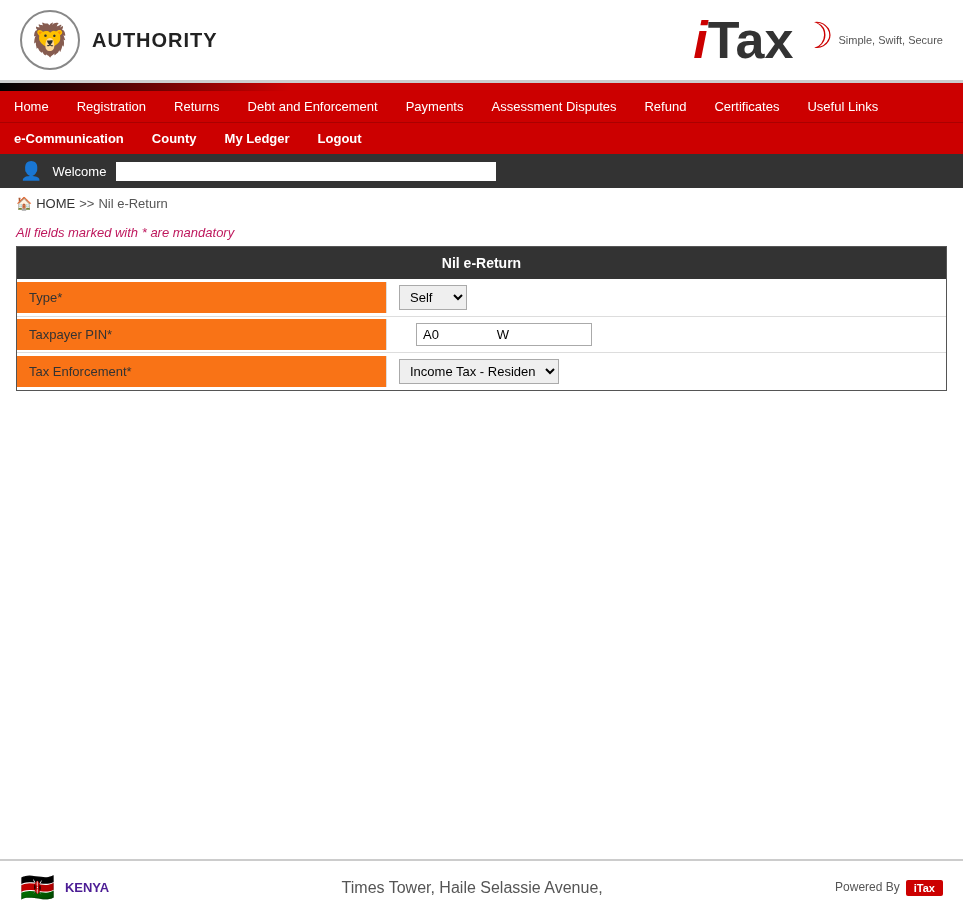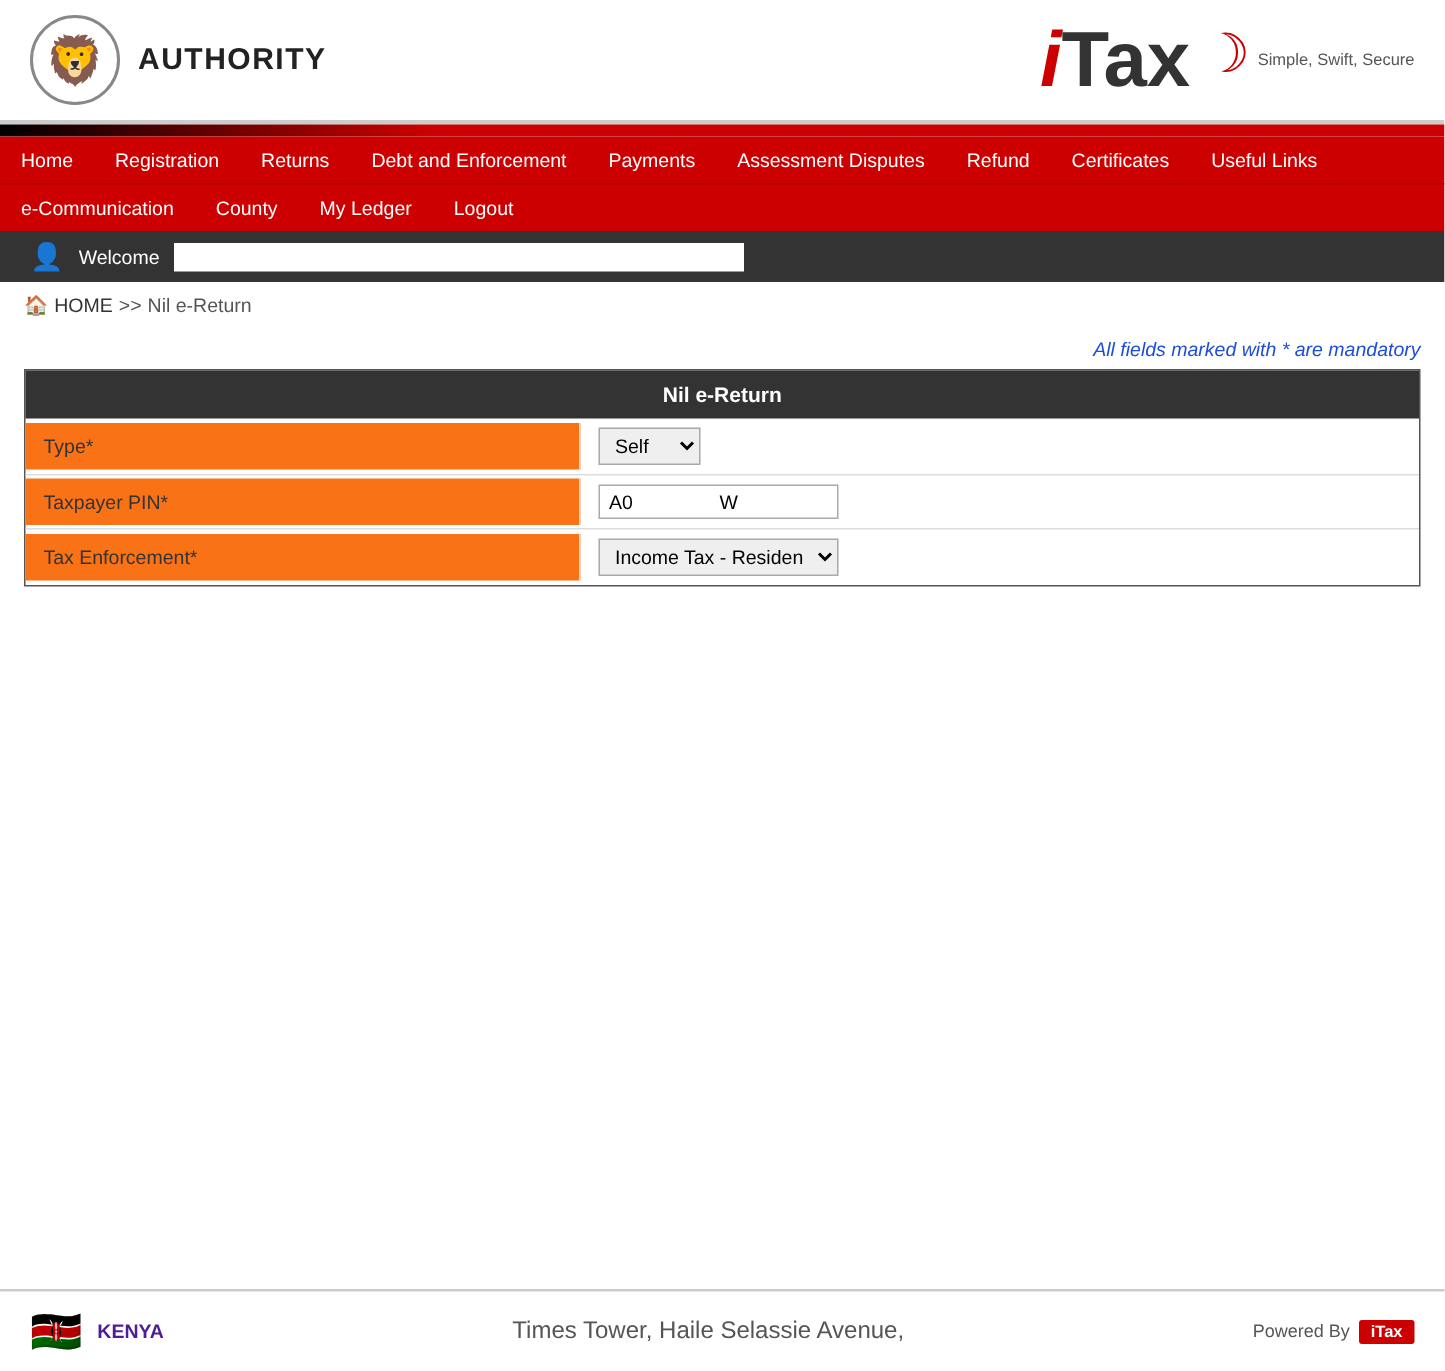--- a/index.html
+++ b/index.html
@@ -11,35 +11,35 @@
     .kra-logo-circle { width: 60px; height: 60px; border-radius: 50%; border: 2px solid #888; display: flex; align-items: center; justify-content: center; overflow: hidden; background: #fff; }
     .kra-text h1 { font-size: 22px; font-weight: bold; color: #222; letter-spacing: 1px; text-transform: uppercase; }
 
     
     .red-stripe { height: 8px; background: linear-gradient(to right, #000 0%, #cc0000 30%, #cc0000 100%); }
 
     
     .nav-bar-top { background: #cc0000; padding: 0; display: flex; align-items: center; }
     .nav-bar-top a { color: #fff; text-decoration: none; padding: 8px 14px; font-size: 13px; display: inline-block; white-space: nowrap; }
 
-    .nav-bar-bottom { background: #cc0000; padding: 0; display: flex; align-items: center; border-top: 1px solid #aa0000; }
+    .nav-bar-bottom { background: #cc0000; padding: 0; display: flex; align-items: center; border-top: 1px solid #aa0000; font-weight: bold; }
     .nav-bar-bottom a { color: #fff; text-decoration: none; padding: 8px 14px; font-size: 13px; display: inline-block; }
 
     
     .welcome-bar { background: #333; color: #fff; padding: 6px 20px; display: flex; align-items: center; gap: 10px; font-size: 13px; }
     .welcome-icon { font-size: 18px; }
     .welcome-bar input { background: #fff; border: none; padding: 2px 6px; font-size: 13px; width: 300px; color: #333; }
 
     
     .breadcrumb { padding: 8px 16px; font-size: 13px; color: #333; display: flex; align-items: center; gap: 4px; }
     .breadcrumb a { color: #333; text-decoration: none; }
     .breadcrumb span { color: #555; }
 
     
-    .mandatory-note { padding: 6px 16px; color: #1d4ed8; font-size: 13px; font-style: italic; text-align: right; }
+    .mandatory-note { padding: 6px 16px; color: #be185d; font-size: 13px; font-style: italic; }
 
     
     .main-content { padding: 0 16px 20px 16px; }
 
     
     .form-container { border: 1px solid #555; width: 100%; }
     .form-header { background: #333; color: #fff; text-align: center; padding: 8px; font-size: 14px; font-weight: bold; }
     .form-row { display: flex; align-items: center; border-bottom: 1px solid #ddd; }
     .form-row:last-child { border-bottom: none; }
     .form-label { width: 370px; padding: 8px 12px; font-size: 13px; color: #333; background: #f97316; border-right: 1px solid #ddd; }
@@ -130,21 +130,21 @@
         <select>
           <option>Self</option>
           <option>Agent</option>
         </select>
       </div>
     </div>
 
     <div class="form-row">
       <div class="form-label">Taxpayer PIN*</div>
       <div class="form-field">
-        <input type="text" value="A0                W" style="width: 160px;">
+        <input type="text" value="A0                W" style="width: 176px; margin-left: 17px;">
       </div>
     </div>
 
     <div class="form-row">
       <div class="form-label">Tax Enforcement*</div>
       <div class="form-field">
         <select>
           <option>Income Tax - Residen</option>
           <option>VAT</option>
           <option>PAYE</option>

